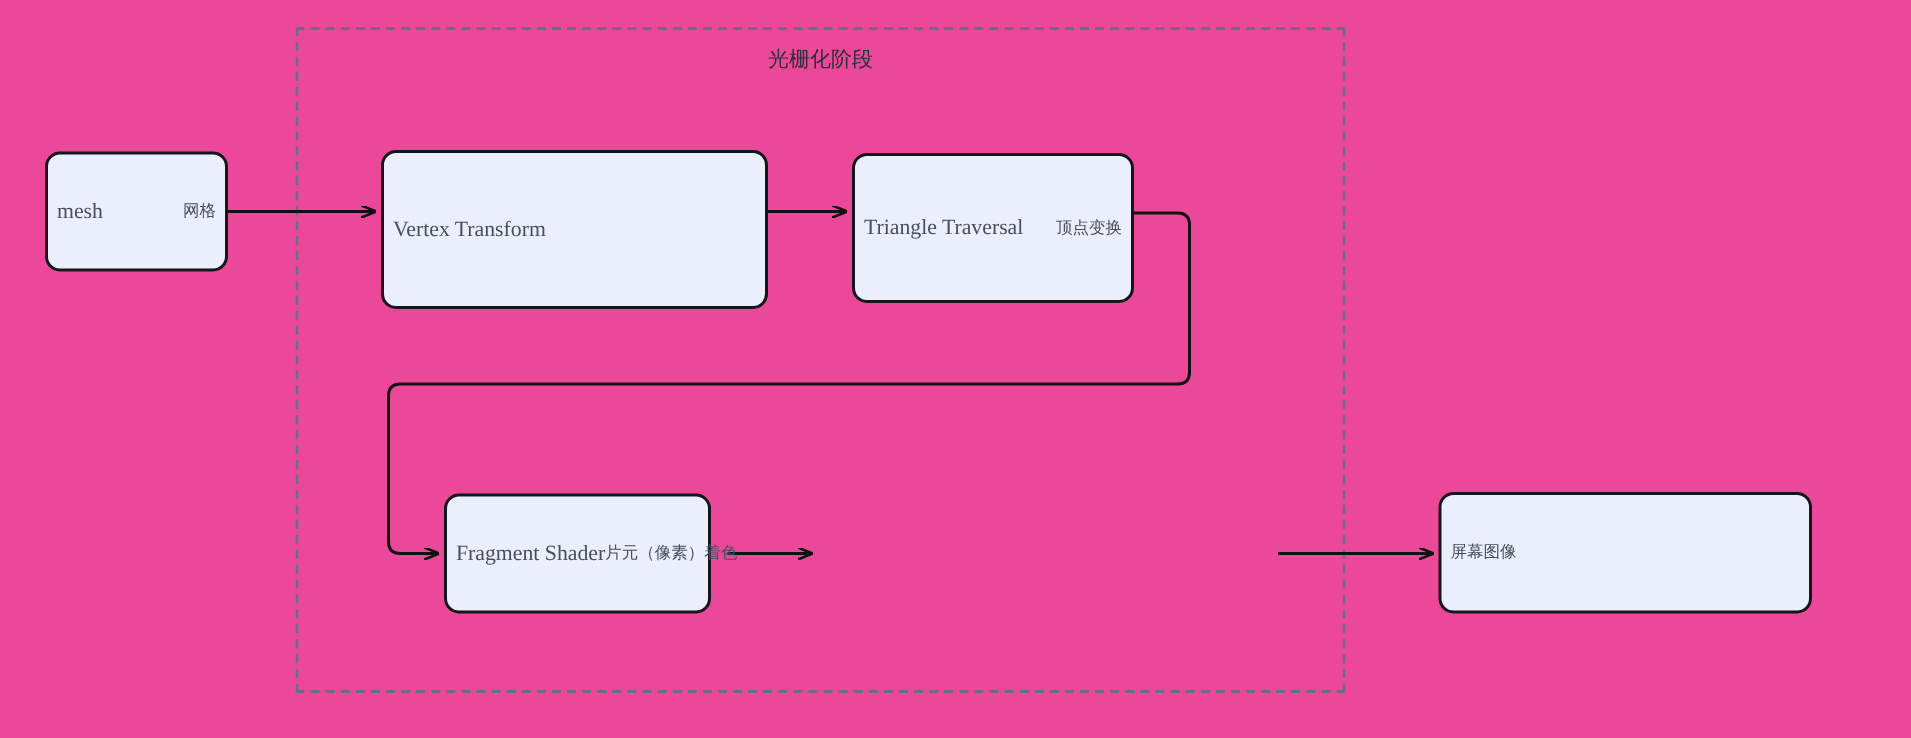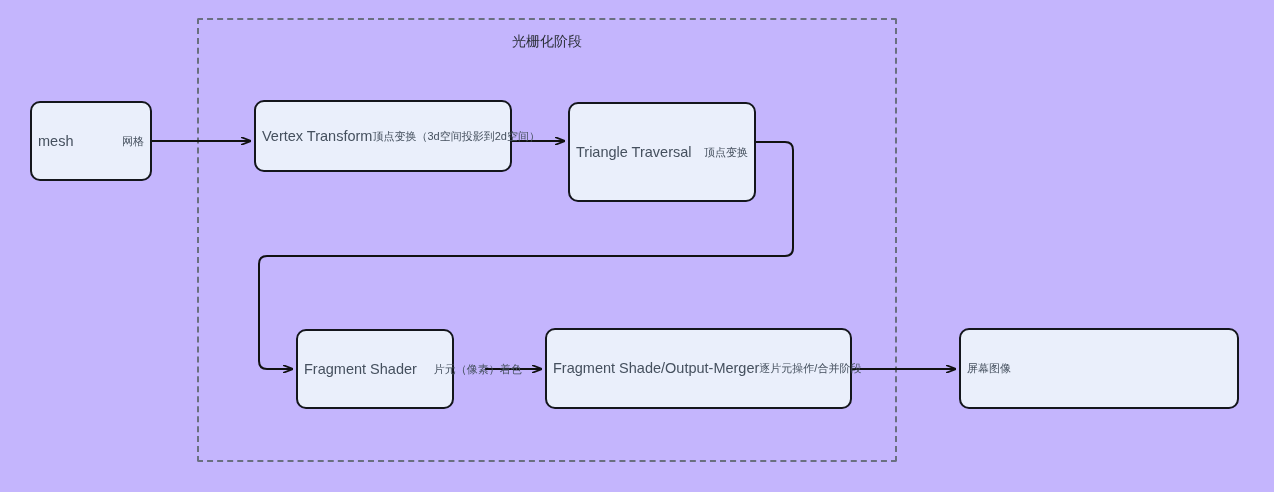--- a/index.html
+++ b/index.html
@@ -7,22 +7,23 @@
     padding: 0;
     background: #ffffff;
   }
   body {
     font-family: "Liberation Sans", "DejaVu Sans", sans-serif;
   }
   #canvas {
     position: relative;
     width: 1274px;
     height: 492px;
-    background: #c4b5fd;
+    background: #ec4899;
     overflow: hidden;
+    font-family: Liberation Serif, serif;
   }
   #edges {
     position: absolute;
     left: 0;
     top: 0;
     width: 1274px;
     height: 492px;
     pointer-events: none;
   }
   .group-box {
@@ -87,37 +88,32 @@
 
       <path d="M852,369 L955,369" marker-end="url(#arrowhead)"></path>
     </g>
   </svg>
 
   <div class="node" style="left:30px; top:101px; width:122px; height:80px;">
     <span class="ln">mesh</span>
     <span class="ln ln-zh">网格</span>
   </div>
 
-  <div class="node" style="left:254px; top:100px; width:258px; height:72px;">
+  <div class="node" style="left:254px; top:100px; width:258px; height:106px;">
     <span class="ln">Vertex Transform</span>
-    <span class="ln ln-zh">顶点变换（3d空间投影到2d空间）</span>
   </div>
 
   <div class="node" style="left:568px; top:102px; width:188px; height:100px;">
     <span class="ln">Triangle Traversal</span>
     <span class="ln ln-zh">顶点变换</span>
   </div>
 
-  <div class="node" style="left:296px; top:329px; width:158px; height:80px;gap:17px;">
+  <div class="node" style="left:296px; top:329px; width:178px; height:80px;">
     <span class="ln">Fragment Shader</span>
     <span class="ln ln-zh">片元（像素）着色</span>
   </div>
 
-  <div class="node" style="left:545px; top:328px; width:307px; height:81px;">
-    <span class="ln">Fragment Shade/Output-Merger</span>
-    <span class="ln ln-zh">逐片元操作/合并阶段</span>
-  </div>
 
-  <div class="node" style="left:959px; top:328px; width:280px; height:81px;">
+  <div class="node" style="left:959px; top:328px; width:249px; height:81px;">
     <span class="ln ln-zh">屏幕图像</span>
   </div>
 
 </div>
 
 </body></html>

